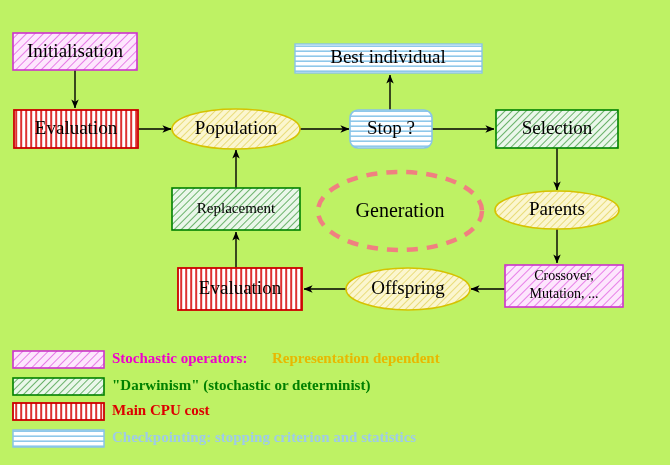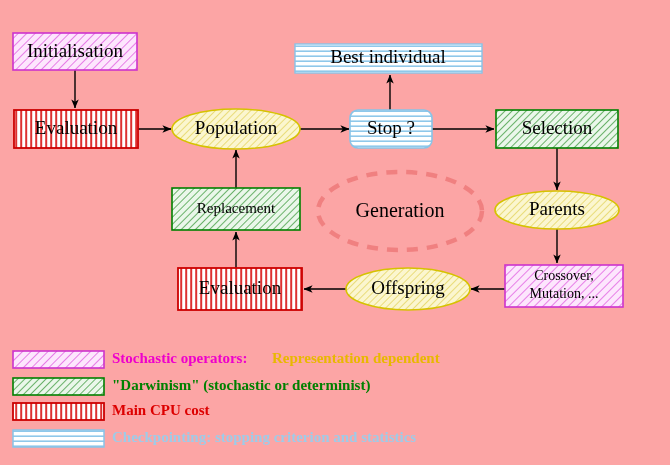--- a/index.html
+++ b/index.html
@@ -1,19 +1,19 @@
 <!DOCTYPE html>
 <html><head>
 <meta charset="utf-8">
 <style>
   html,body{margin:0;padding:0;background:#ffffff;}
   #stage{
     position:relative;
     width:670px;height:465px;
-    background:#fca5a5;
+    background:#bef264;
     overflow:hidden;
     font-family:"Liberation Serif", serif;
   }
   #svgroot{position:absolute;left:0;top:0;width:670px;height:465px;}
   .nodelabel{
     font-family:"Liberation Serif", serif;
     fill:#000000;
     text-anchor:middle;
     dominant-baseline:middle;
   }

